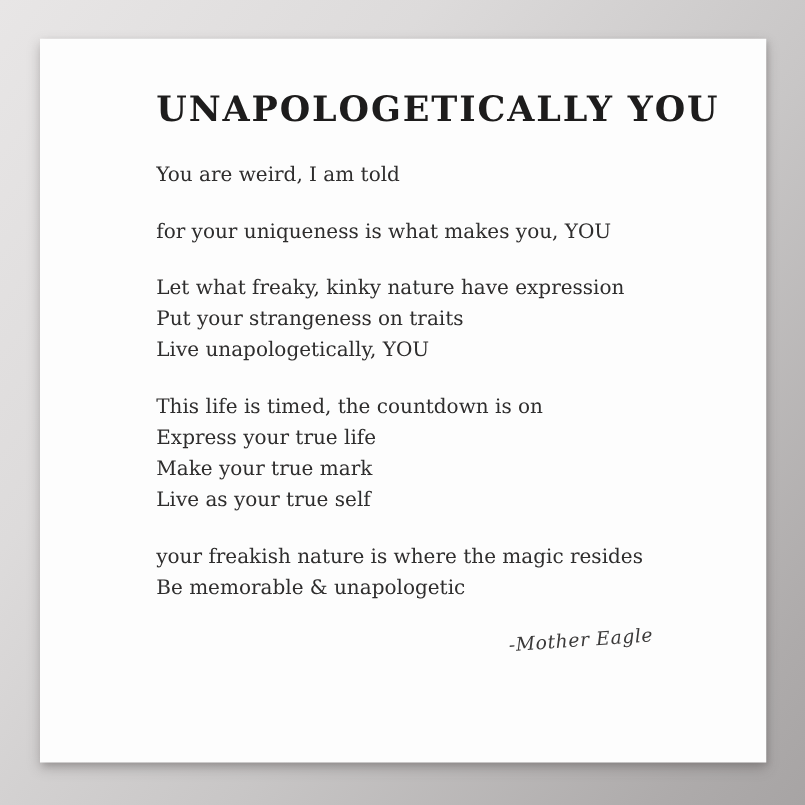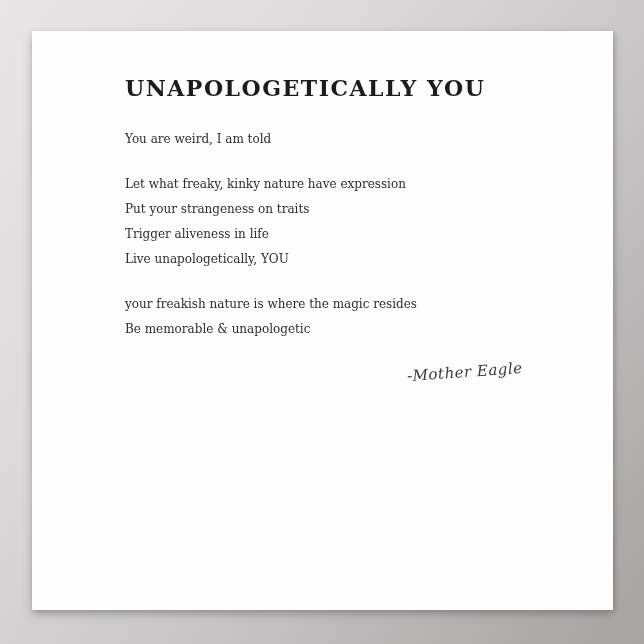--- a/index.html
+++ b/index.html
@@ -24,32 +24,32 @@
     height: 579px;
     box-sizing: border-box;
     background: #fdfdfd;
     box-shadow: 0 4px 9px rgba(80, 75, 75, 0.35), 2px 2px 4px rgba(100, 95, 95, 0.2);
     padding: 44px 88px 0 93px;
   }
   .poem-title {
     margin: 0 0 26px 0;
     font-family: "DejaVu Serif", serif;
     font-weight: 700;
-    font-size: 22px;
+    font-size: 28px;
     line-height: 26px;
     letter-spacing: 1.5px;
     color: #1d1c1c;
     white-space: nowrap;
   }
   .stanza {
     margin: 0 0 20px 0;
   }
   .poem-line {
     font-family: "DejaVu Serif", serif;
-    font-size: 12px;
+    font-size: 16px;
     line-height: 25px;
     color: #2e2d2d;
     white-space: nowrap;
   }
   .signature-row {
     text-align: right;
     margin-top: 3px;
     padding-right: 2px;
   }
   .signature {
@@ -68,29 +68,35 @@
 <div class="scene">
   <div class="poster">
 
     <h1 class="poem-title">UNAPOLOGETICALLY YOU</h1>
 
     <div class="stanza">
       <div class="poem-line">You are weird, I am told</div>
     </div>
 
     <div class="stanza">
+      <div class="poem-line">for your uniqueness is what makes you, YOU</div>
     </div>
 
     <div class="stanza">
       <div class="poem-line">Let what freaky, kinky nature have expression</div>
       <div class="poem-line">Put your strangeness on traits</div>
-      <div class="poem-line">Trigger aliveness in life</div>
       <div class="poem-line">Live unapologetically, YOU</div>
     </div>
 
+    <div class="stanza">
+      <div class="poem-line">This life is timed, the countdown is on</div>
+      <div class="poem-line">Express your true life</div>
+      <div class="poem-line">Make your true mark</div>
+      <div class="poem-line">Live as your true self</div>
+    </div>
 
     <div class="stanza">
       <div class="poem-line">your freakish nature is where the magic resides</div>
       <div class="poem-line">Be memorable &amp; unapologetic</div>
     </div>
 
     <div class="signature-row">
       <span class="signature">-Mother Eagle</span>
     </div>
 

